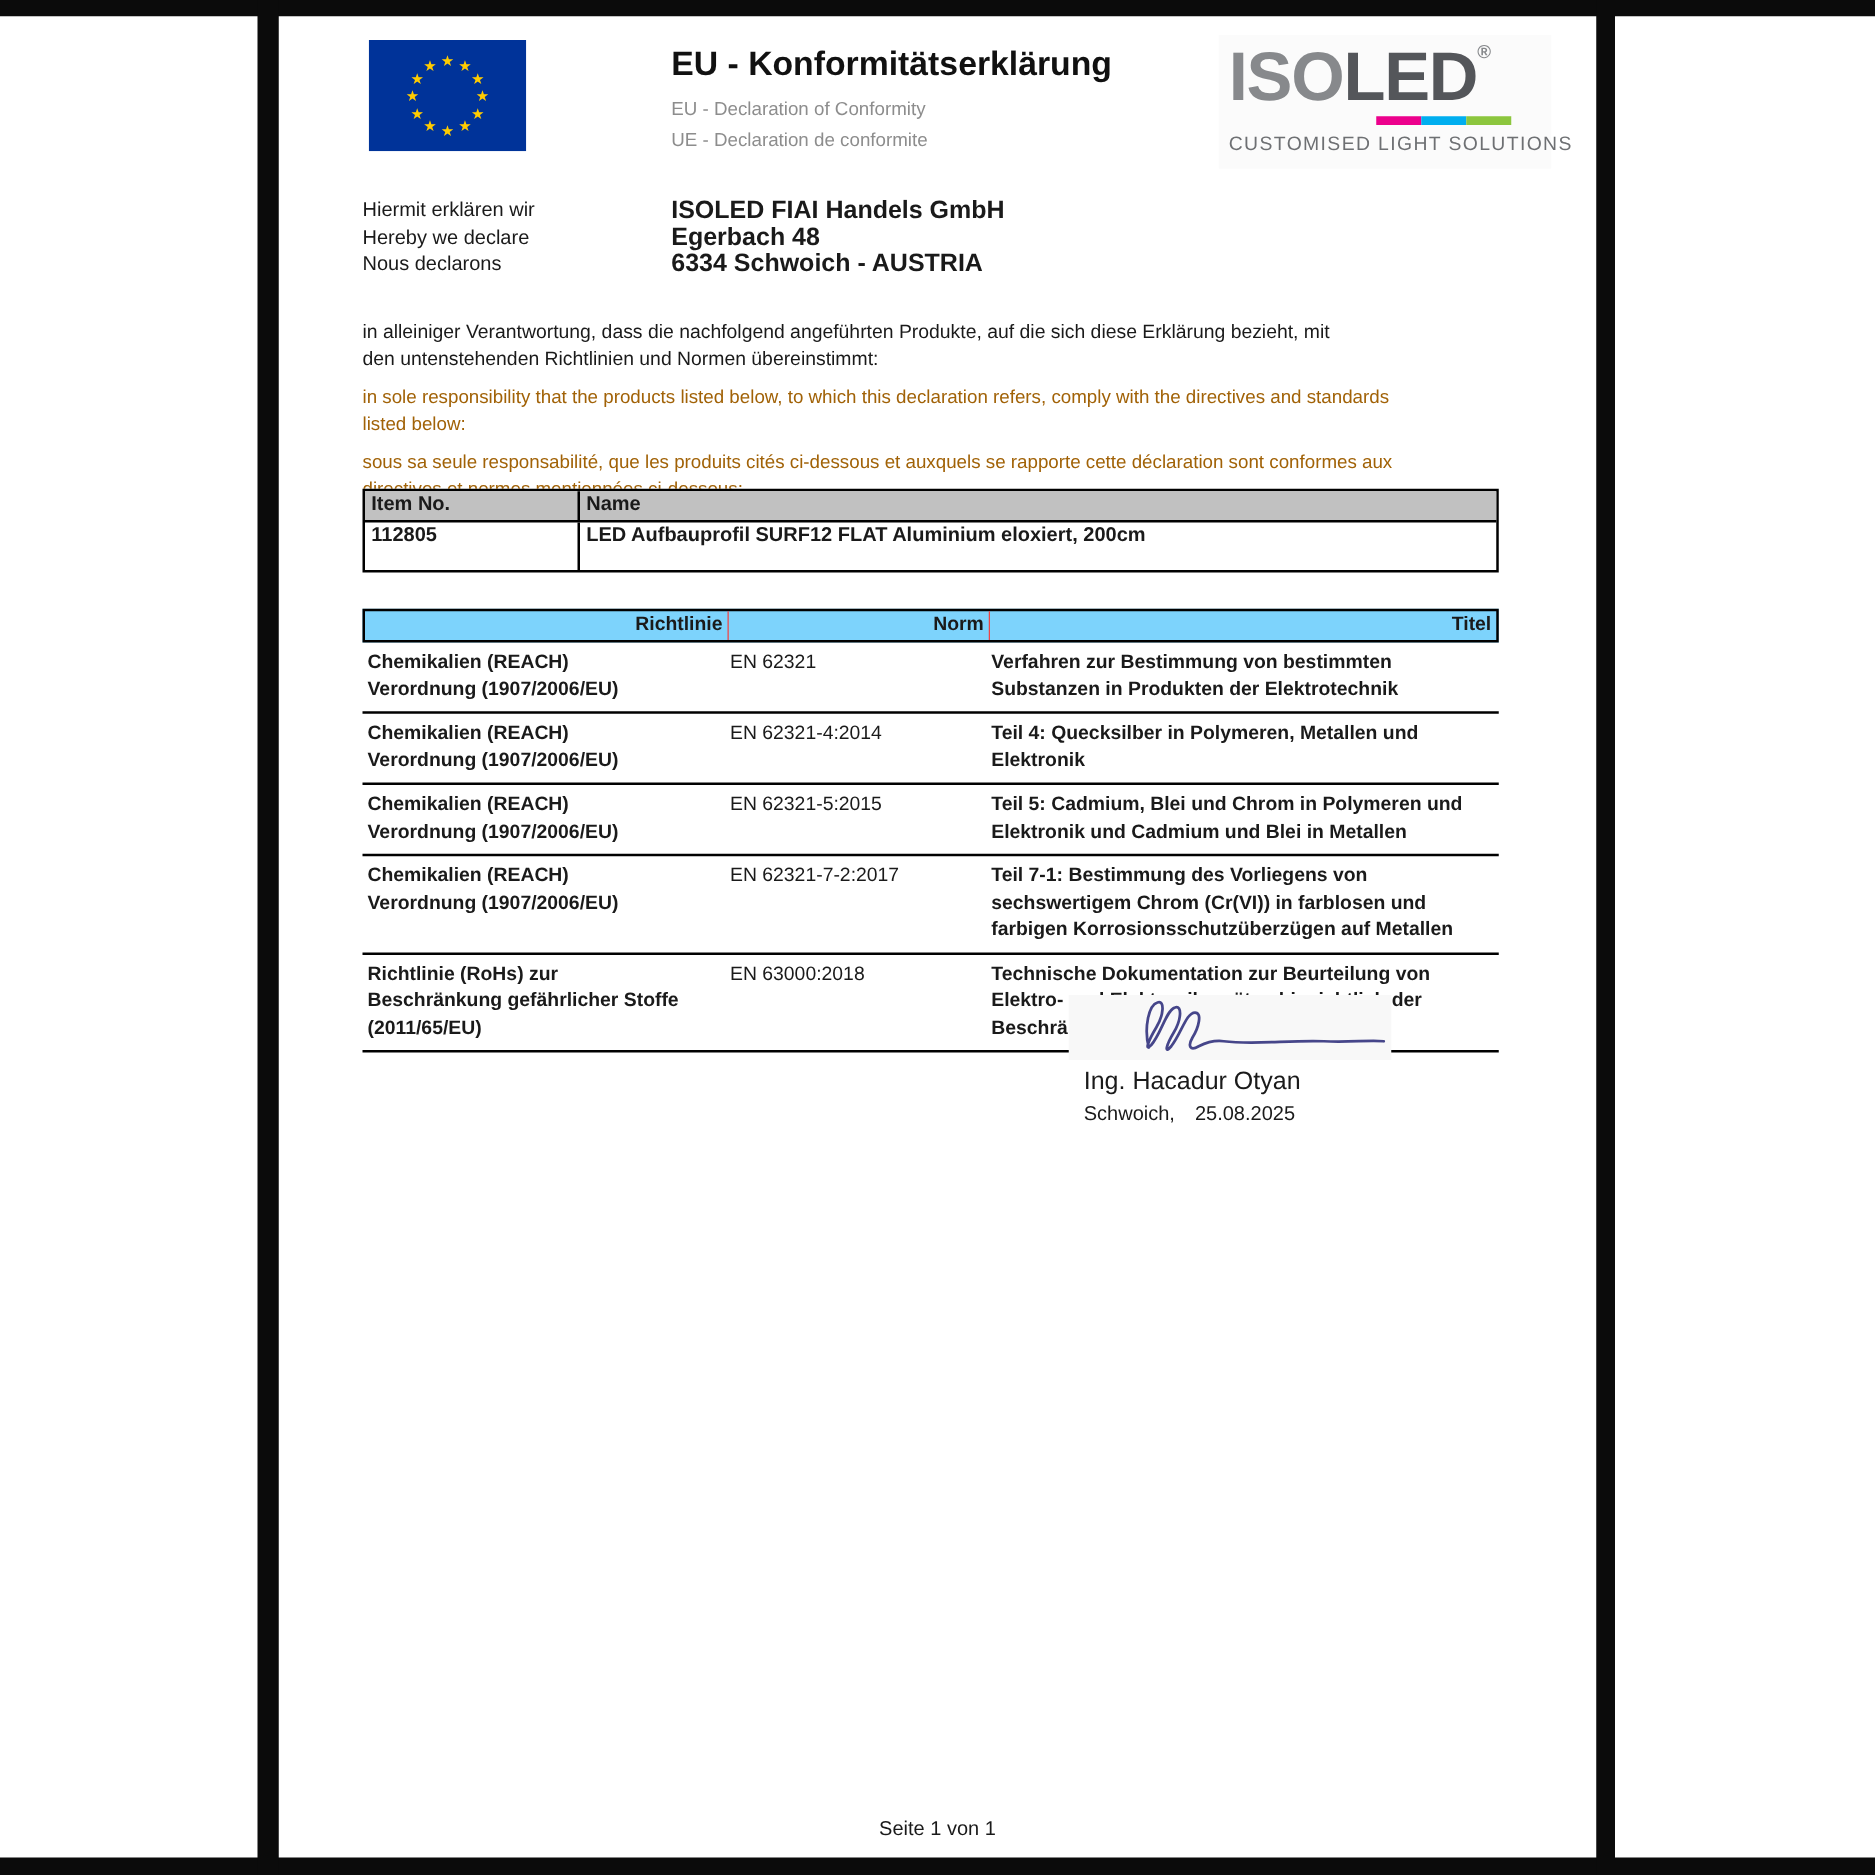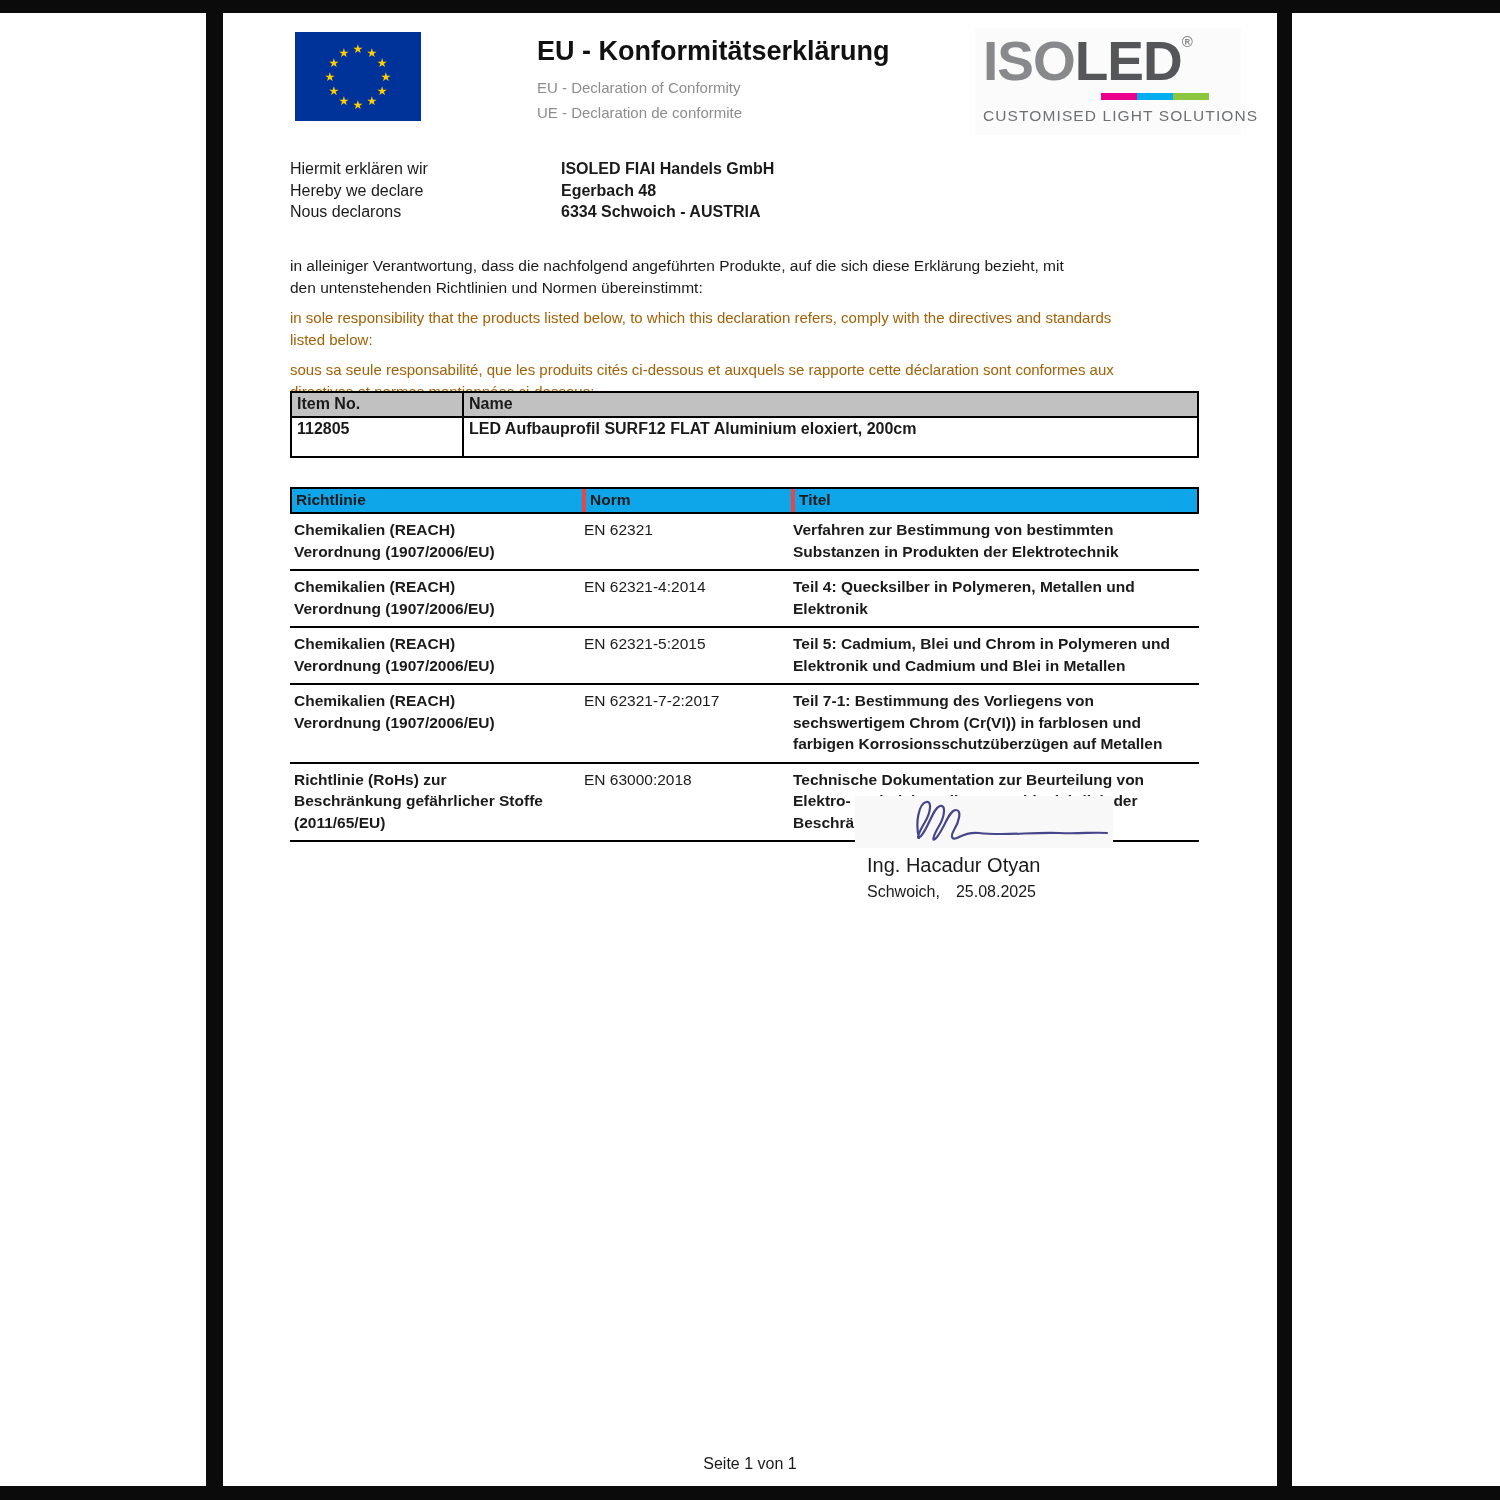--- a/index.html
+++ b/index.html
@@ -31,42 +31,42 @@
   .logo-text { font-size:55px; line-height:1; font-weight:bold; letter-spacing:-1px; white-space:nowrap; }
   .logo-iso { color:#87898c; }
   .logo-led { color:#54565a; }
   .logo-reg { font-size:15px; color:#87898c; vertical-align:top; letter-spacing:0; }
   .logo-bars { display:flex; margin:4px 0 7px 118px; }
   .logo-bar { width:36px; height:7px; }
   .logo-tagline { font-size:15.5px; color:#6e7073; letter-spacing:1.1px; white-space:nowrap; }
 
   
   .declare-left { left:290px; top:158px; font-size:16px; line-height:21.5px; }
-  .declare-right { left:537px; top:158px; font-size:16px; line-height:21.5px; font-weight:bold;margin-left:24px; }
+  .declare-right { left:537px; top:158px; font-size:20px; line-height:21.5px; font-weight:bold; }
   .declare-left div, .declare-right div { display:block; }
 
   
   .statement { left:290px; top:255px; width:905px; }
   .stmt-de { font-size:15.5px; line-height:21.5px; color:#1a1a1a; white-space:pre-line; }
   .stmt-en, .stmt-fr { margin-top:9px; font-size:15px; line-height:21.5px; color:#a16207; white-space:pre-line; }
 
   
   .product-table { left:290px; top:391px; width:909px; border:2px solid #000; font-size:16px; font-weight:bold; background:#fff; }
   .pt-row { display:grid; grid-template-columns:172px 1fr; }
   .pt-header { border-bottom:2px solid #000; }
   .pt-header .pt-cell { background:#c1c1c1; }
   .pt-cell { padding:2px 5px 3px; }
   .pt-cell-first { border-right:2px solid #000; }
   .pt-data .pt-cell { min-height:38px; }
 
   
   .standards-table { left:290px; top:487px; width:909px; font-size:15.5px; }
-  .st-header { display:grid; grid-template-columns:290px 209px 1fr; border:2px solid #000; background:#0ea5e9; font-weight:bold; }
+  .st-header { display:grid; grid-template-columns:290px 209px 1fr; border:2px solid #000; background:#7dd3fc; font-weight:bold;text-align:right; }
   .st-header .st-cell { padding:2px 4px 3px; }
-  .st-header .st-cell + .st-cell { border-left:4px solid #ef4444; }
+  .st-header .st-cell + .st-cell { border-left:1px solid #ef4444; }
   .st-row { display:grid; grid-template-columns:290px 209px 1fr; border-bottom:2px solid #000; padding:5px 0 7px; line-height:21.5px; }
   .st-row:first-of-type { margin-top:4px; }
   .st-cell { padding-left:4px; padding-right:8px; }
   .pre { white-space:pre-line;font-weight:bold; }
 
   
   .signature { left:855px; top:796px; width:260px; }
   .sig-img { display:block; background:#f8f8f8; }
   .sig-name { margin:6px 0 0 12px; font-size:20px; }
   .sig-place { margin:6px 0 0 12px; font-size:16px; }

